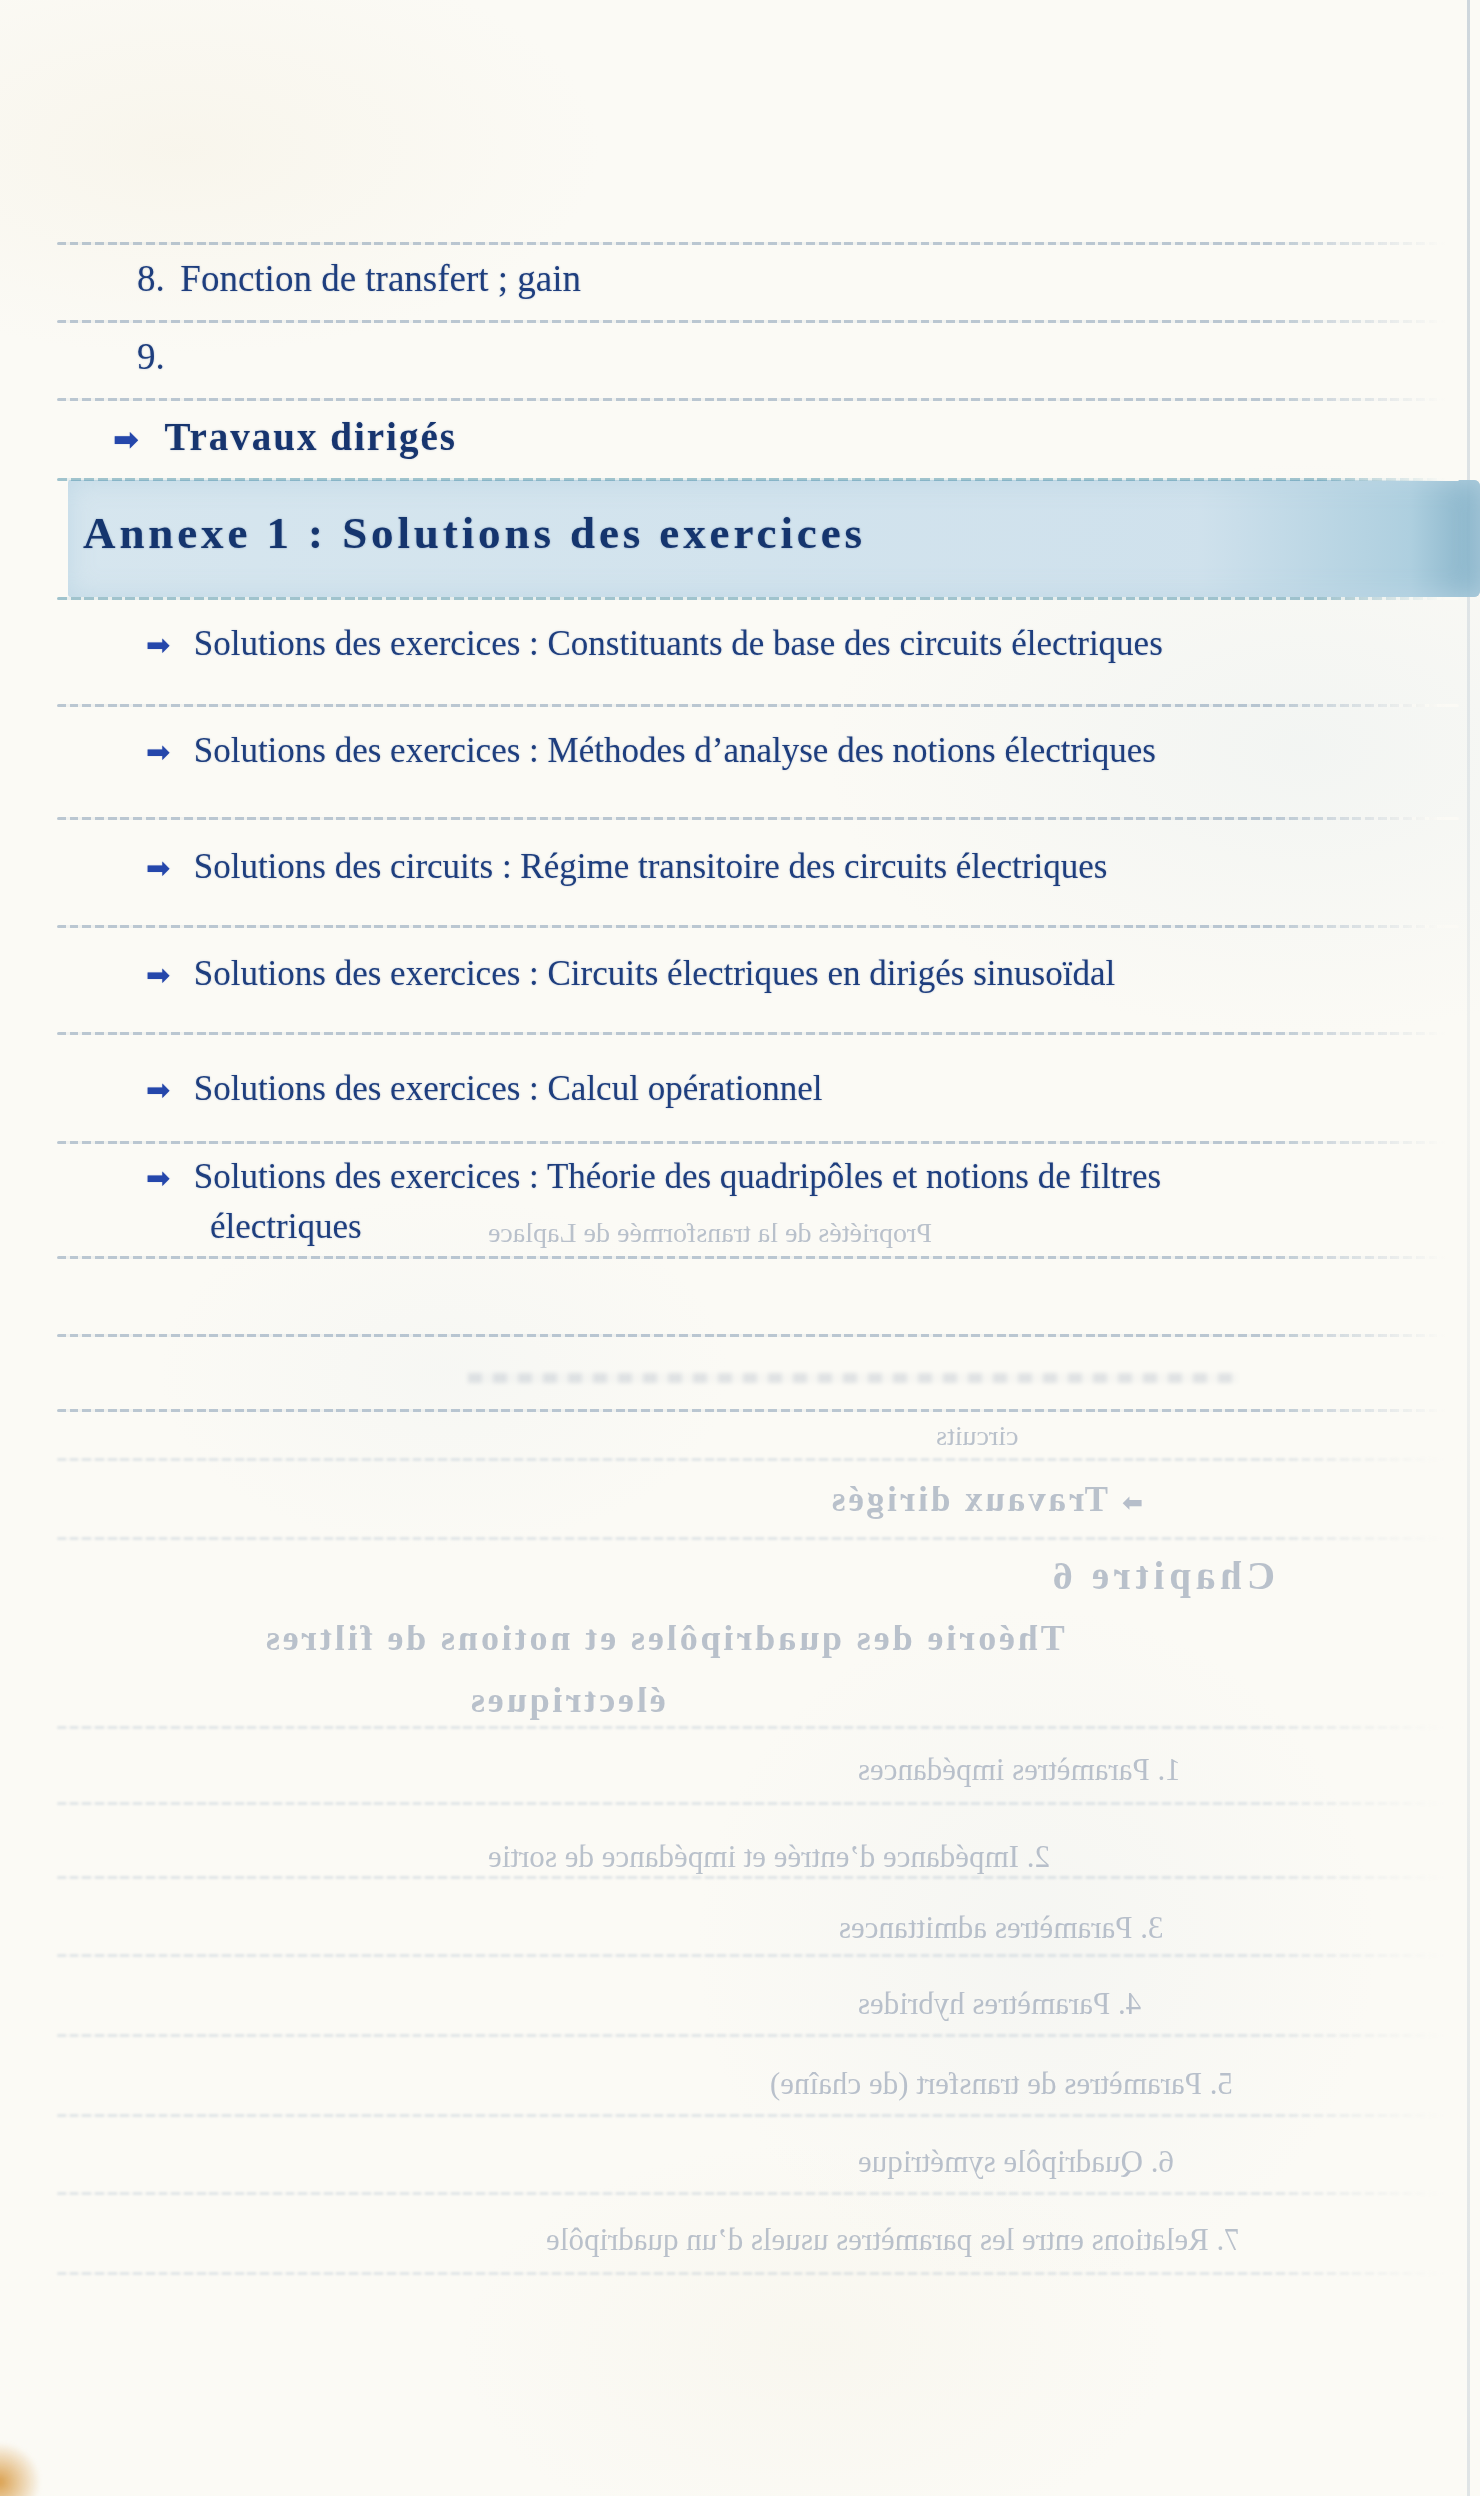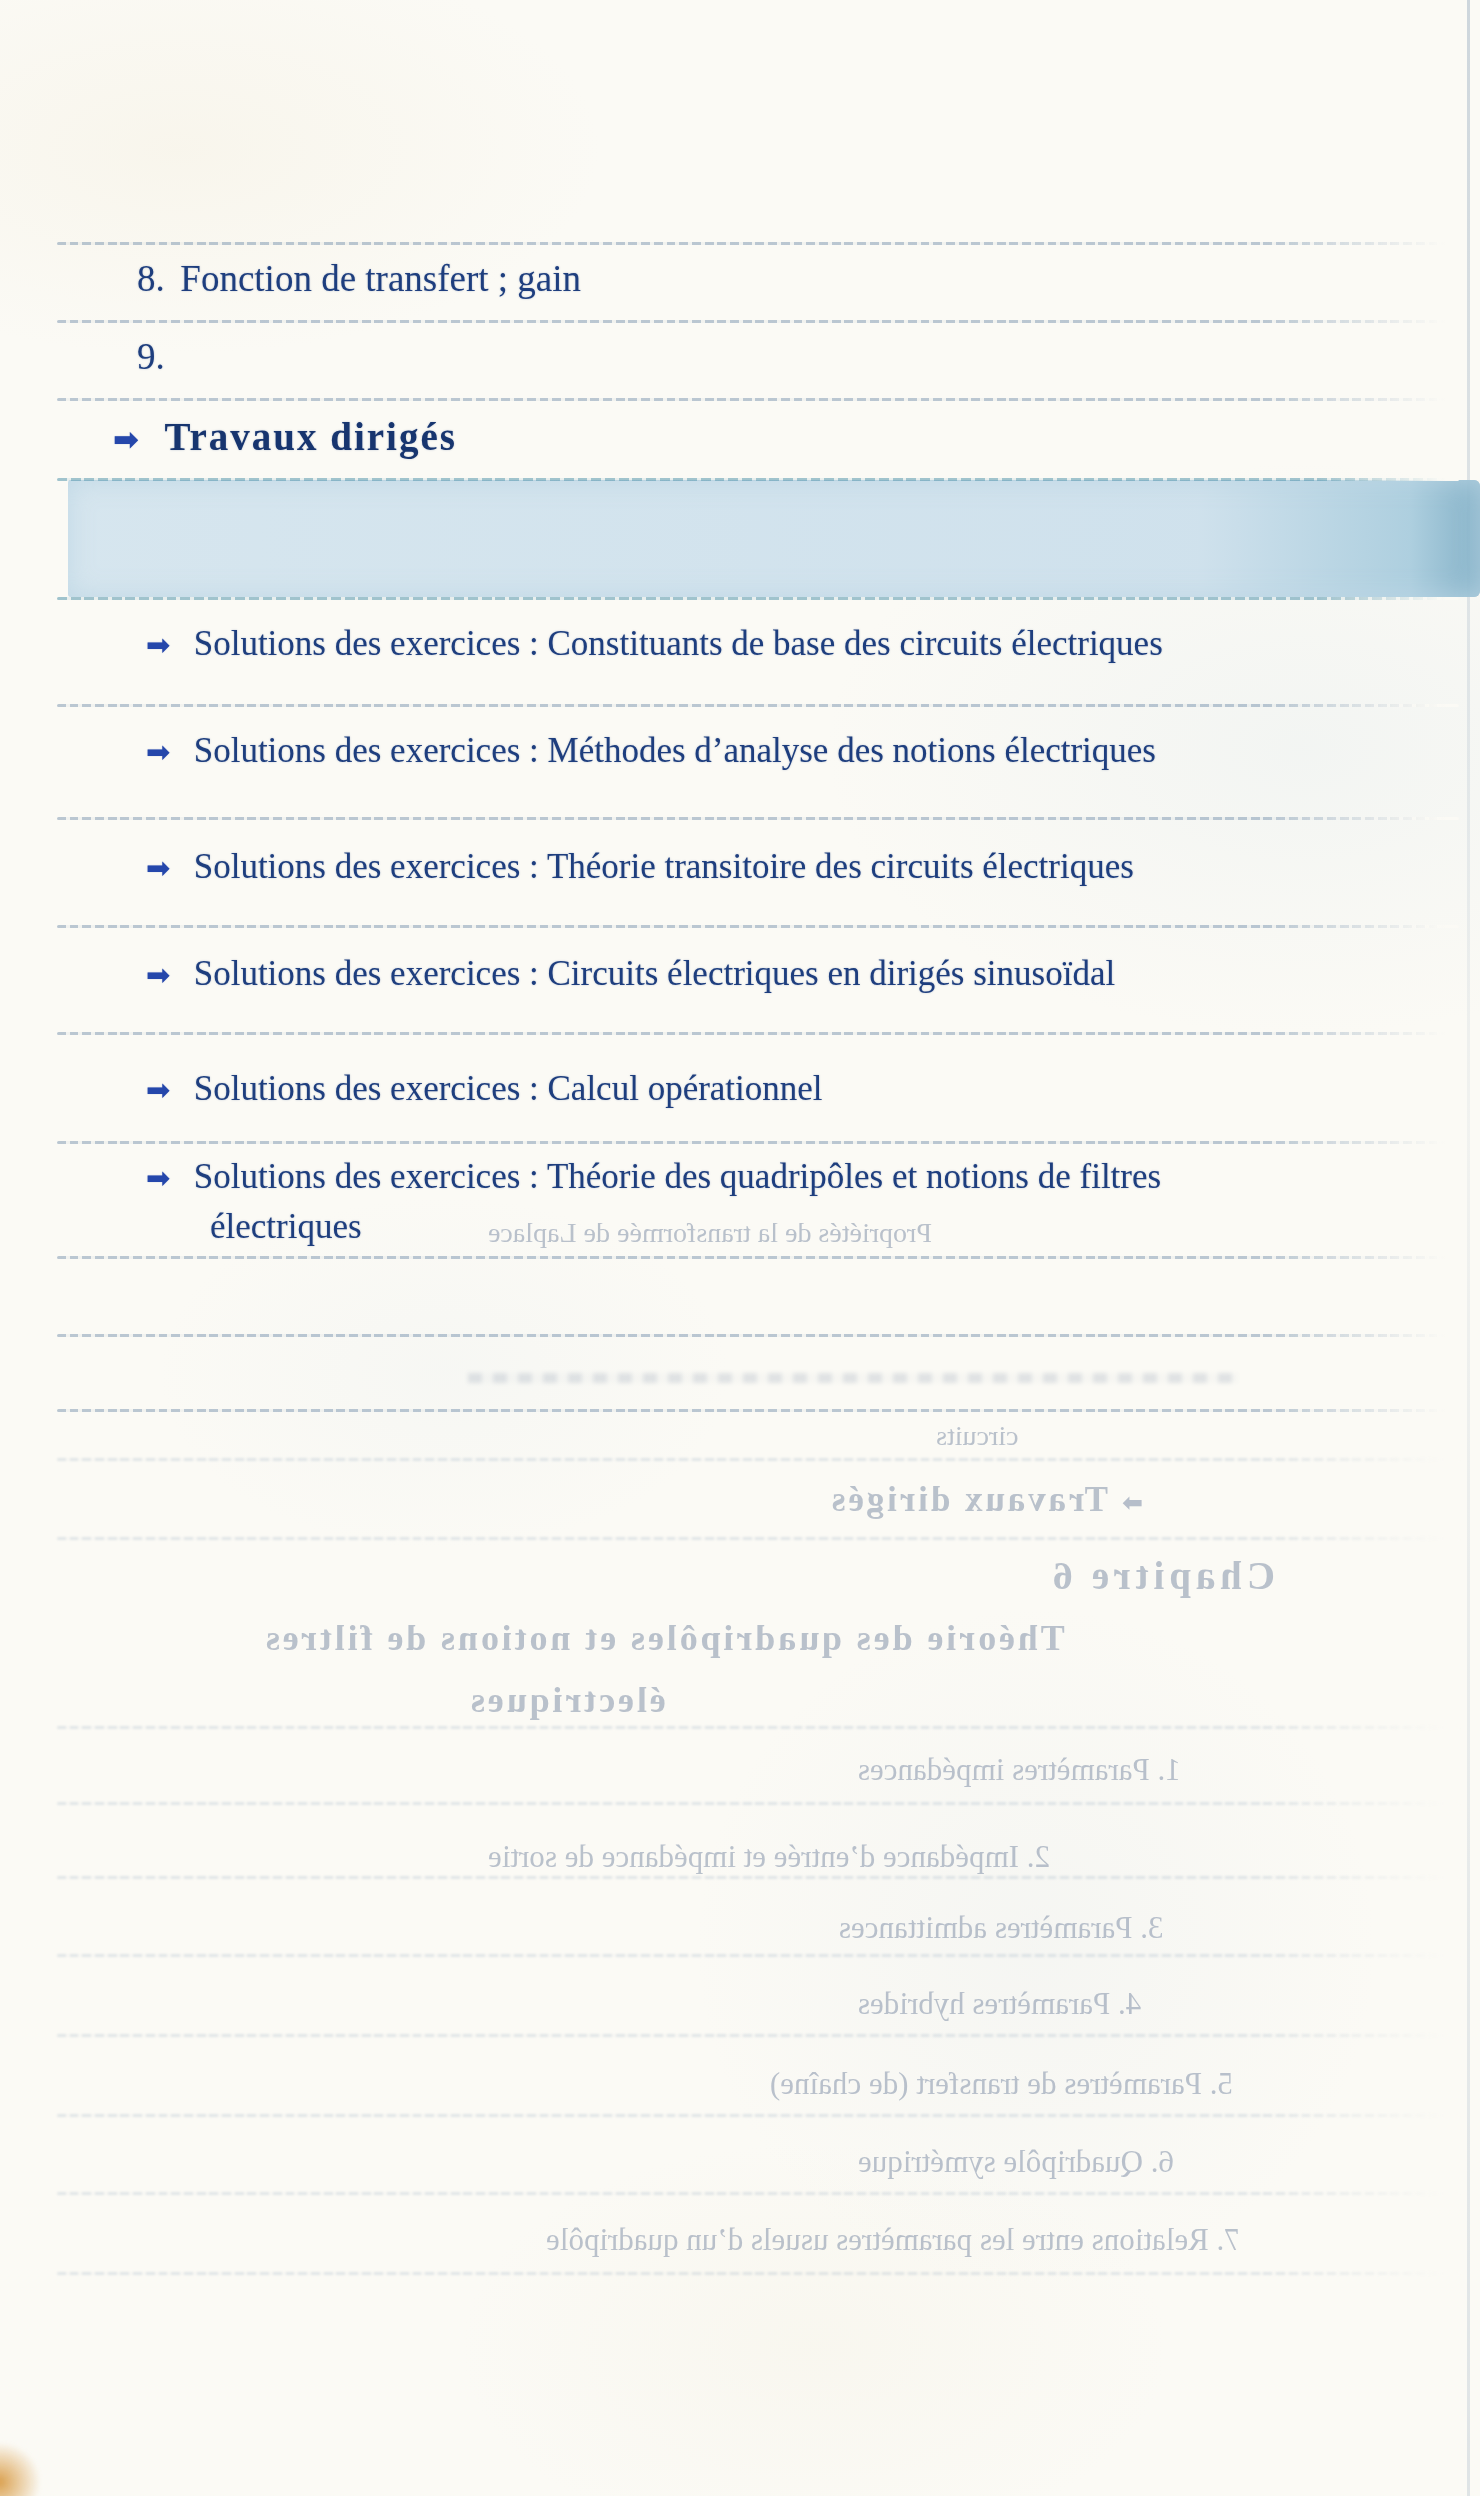--- a/index.html
+++ b/index.html
@@ -96,32 +96,33 @@
   </div>
   <div class="txt num-entry" style="top:335px">
     <span>9.</span>
   </div>
 
   <div class="txt entry trav" style="top:414px">
     <span class="arrow">➡</span>
     <span>Travaux dirigés</span>
   </div>
 
+  <div class="txt h1">Annexe 1 : Solutions des exercices</div>
 
   <div class="txt entry" style="top:624px">
     <span class="arrow">➡</span>
     <span>Solutions des exercices : Constituants de base des circuits électriques</span>
   </div>
   <div class="txt entry" style="top:731px">
     <span class="arrow">➡</span>
     <span>Solutions des exercices : Méthodes d’analyse des notions électriques</span>
   </div>
   <div class="txt entry" style="top:847px">
     <span class="arrow">➡</span>
-    <span>Solutions des exercices : Théorie transitoire des circuits électriques</span>
+    <span>Solutions des circuits : Régime transitoire des circuits électriques</span>
   </div>
   <div class="txt entry" style="top:954px">
     <span class="arrow">➡</span>
     <span>Solutions des exercices : Circuits électriques en dirigés sinusoïdal</span>
   </div>
   <div class="txt entry" style="top:1069px">
     <span class="arrow">➡</span>
     <span>Solutions des exercices : Calcul opérationnel</span>
   </div>
   <div class="txt entry" style="top:1157px">

